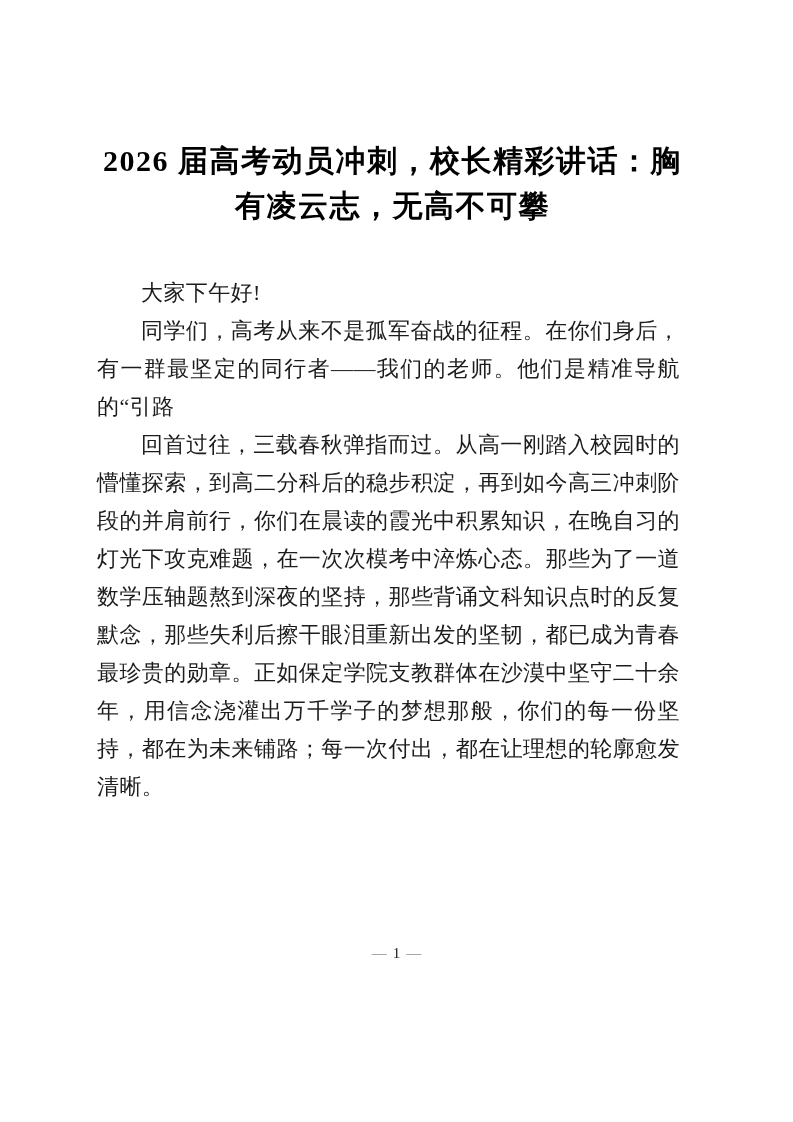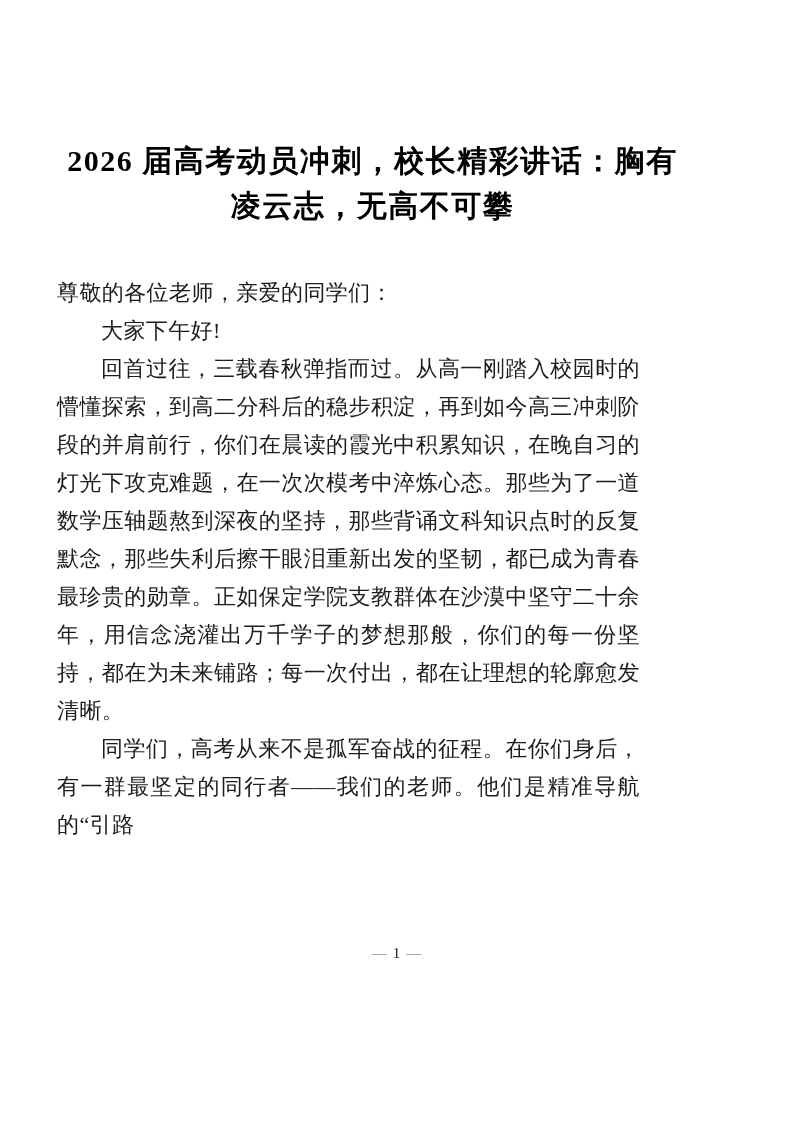--- a/index.html
+++ b/index.html
@@ -8,21 +8,21 @@
     background: #ffffff;
   }
   .page {
     position: relative;
     width: 793px;
     height: 1020px;
     margin: 0 auto;
     background: #ffffff;
     overflow: hidden;
     box-sizing: border-box;
-    padding: 138px 105px 0 57px;
+    padding: 138px 105px 0 97px;
     font-family: "Liberation Serif", "DejaVu Serif", serif;
     color: #1c1c1c;
   }
   .title {
     margin: 0 0 46px 0;
     font-size: 30px;
     line-height: 45px;
     font-weight: bold;
     color: #000000;
     text-align: center;
@@ -64,23 +64,22 @@
   }
 </style>
 </head>
 <body>
 
 <div class="page">
 
   <h1 class="title">2026 届高考动员冲刺，校长精彩讲话：胸有凌云志，无高不可攀</h1>
 
   <div class="doc-body">
-    <p class="para">尊敬的各位老师，亲爱的同学们：</p>
     <p class="para indent">大家下午好!</p>
+    <p class="para indent">同学们，高考从来不是孤军奋战的征程。在你们身后，有一群最坚定的同行者——我们的老师。他们是精准导航的“引路</p>
     <p class="para indent">回首过往，三载春秋弹指而过。从高一刚踏入校园时的懵懂探索，到高二分科后的稳步积淀，再到如今高三冲刺阶段的并肩前行，你们在晨读的霞光中积累知识，在晚自习的灯光下攻克难题，在一次次模考中淬炼心态。那些为了一道数学压轴题熬到深夜的坚持，那些背诵文科知识点时的反复默念，那些失利后擦干眼泪重新出发的坚韧，都已成为青春最珍贵的勋章。正如保定学院支教群体在沙漠中坚守二十余年，用信念浇灌出万千学子的梦想那般，你们的每一份坚持，都在为未来铺路；每一次付出，都在让理想的轮廓愈发清晰。</p>
-    <p class="para indent">同学们，高考从来不是孤军奋战的征程。在你们身后，有一群最坚定的同行者——我们的老师。他们是精准导航的“引路</p>
   </div>
 
   <div class="footer">
     <span class="dash">—</span><span class="page-num">1</span><span class="dash">—</span>
   </div>
 
 </div>
 
 </body></html>

